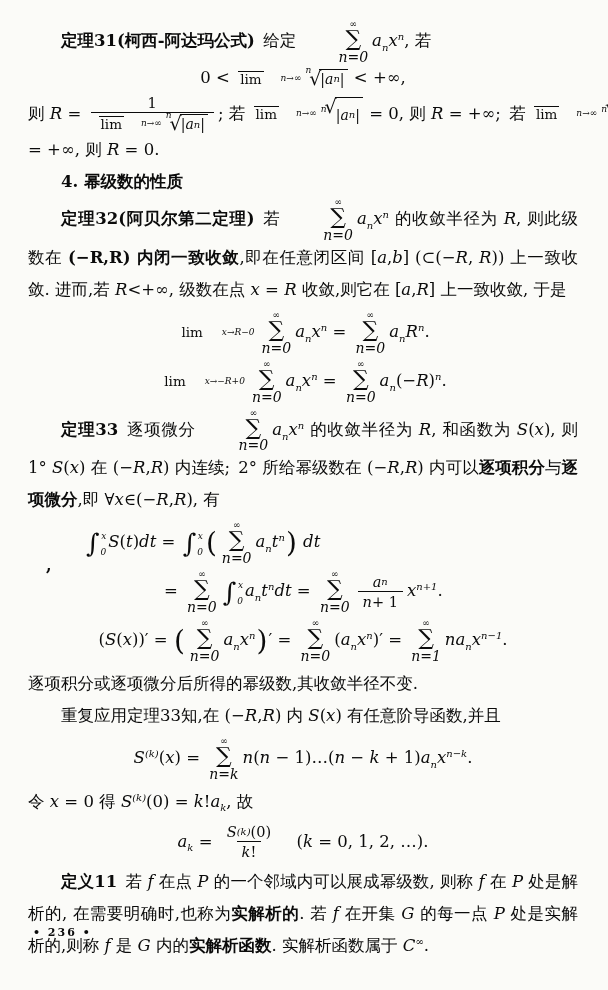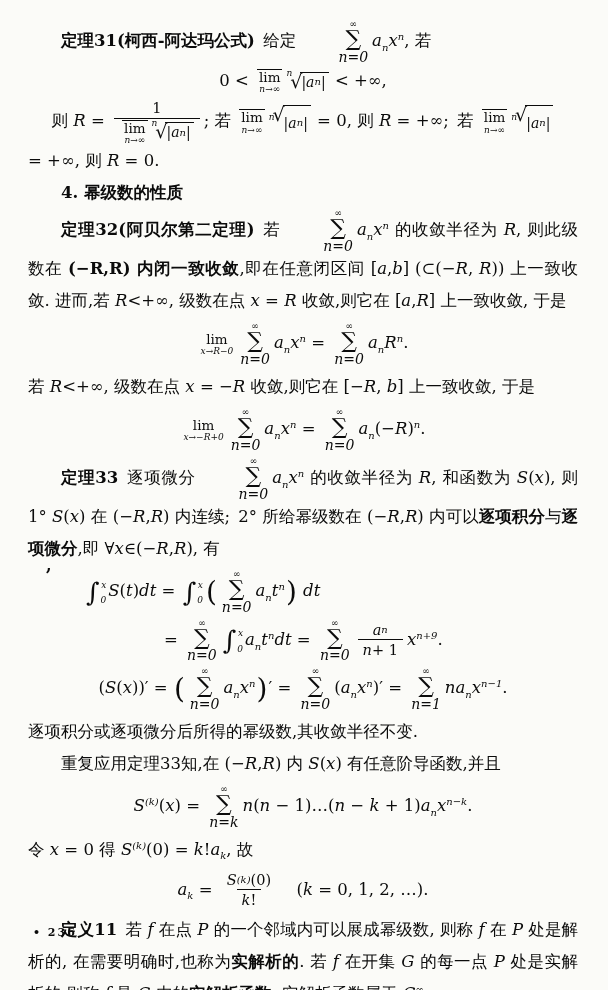--- a/index.html
+++ b/index.html
@@ -23,21 +23,21 @@
   .t{}
   .it{font-style:italic;}
   .bd{font-weight:700;}
   sub.ss,sup.ss{font-style:italic;font-size:10px;line-height:0;}
   
   .sum{display:inline-flex;flex-direction:column;align-items:center;line-height:1;vertical-align:middle;margin:0 4px;}
   .st{font-size:9px;}
   .sg{font-size:22px;line-height:.95;}
   .sb{font-size:14px;font-style:italic;white-space:nowrap;}
   
-  .lim{display:inline-flex;flex-direction:column;align-items:center;line-height:1;vertical-align:middle;margin:0 3px;}
+  .lim{display:inline-flex;flex-direction:row;align-items:center;line-height:1;vertical-align:middle;margin:0 3px;gap:17px;}
   .lw{font-size:13.5px;padding:0 2px;line-height:1.15;}
   .lw.bar{border-top:1.5px solid currentColor;}
   .lb{font-size:9px;font-style:italic;white-space:nowrap;}
   
   .int{display:inline-flex;align-items:center;vertical-align:middle;margin:0 2px;}
   .ig{font-size:26px;line-height:1;}
   .il{display:inline-flex;flex-direction:column;justify-content:space-between;height:26px;font-size:9px;font-style:italic;margin-left:1px;transform:translateY(1px);}
   .il span:first-child{align-self:flex-end;}
   
   .root{display:inline-flex;align-items:flex-start;vertical-align:middle;margin:0 1px;}
@@ -135,21 +135,20 @@
           <span class="lb">x→R−0</span>
         </span><span class="sum">
           <span class="st">∞</span>
           <span class="sg">∑</span>
           <span class="sb">n=0</span>
         </span><span class="t it">a</span><sub class="ss">n</sub><span class="t it">x</span><sup class="ss">n</sup><span class="t"> = </span><span class="sum">
           <span class="st">∞</span>
           <span class="sg">∑</span>
           <span class="sb">n=0</span>
         </span><span class="t it">a</span><sub class="ss">n</sub><span class="t it">R</span><sup class="ss">n</sup><span class="t">.</span></div>
-      <div class="blk para"><span class="t">若 </span><span class="t it">R</span><span class="t">&lt;+∞, 级数在点 </span><span class="t it">x</span><span class="t"> = −</span><span class="t it">R</span><span class="t"> 收敛,则它在 [−</span><span class="t it">R</span><span class="t">, </span><span class="t it">b</span><span class="t">] 上一致收敛, 于是</span></div>
       <div class="blk display"><span class="lim">
           <span class="lw">lim</span>
           <span class="lb">x→−R+0</span>
         </span><span class="sum">
           <span class="st">∞</span>
           <span class="sg">∑</span>
           <span class="sb">n=0</span>
         </span><span class="t it">a</span><sub class="ss">n</sub><span class="t it">x</span><sup class="ss">n</sup><span class="t"> = </span><span class="sum">
           <span class="st">∞</span>
           <span class="sg">∑</span>
@@ -193,21 +192,21 @@
           <span class="sb">n=0</span>
         </span><span class="frac">
           <span class="fn">
             <span class="t it">a</span>
             <sub class="ss">n</sub>
           </span>
           <span class="fd">
             <span class="t it">n</span>
             <span class="t"> + 1</span>
           </span>
-        </span><span class="t it">x</span><sup class="ss">n+9</sup><span class="t">.</span></div>
+        </span><span class="t it">x</span><sup class="ss">n+1</sup><span class="t">.</span></div>
       <div class="blk display"><span class="t">(</span><span class="t it">S</span><span class="t">(</span><span class="t it">x</span><span class="t">))′ = </span><span class="bigp">(</span><span class="sum">
           <span class="st">∞</span>
           <span class="sg">∑</span>
           <span class="sb">n=0</span>
         </span><span class="t it">a</span><sub class="ss">n</sub><span class="t it">x</span><sup class="ss">n</sup><span class="bigp">)</span><span class="t">′ = </span><span class="sum">
           <span class="st">∞</span>
           <span class="sg">∑</span>
           <span class="sb">n=0</span>
         </span><span class="t">(</span><span class="t it">a</span><sub class="ss">n</sub><span class="t it">x</span><sup class="ss">n</sup><span class="t">)′ = </span><span class="sum">
           <span class="st">∞</span>

